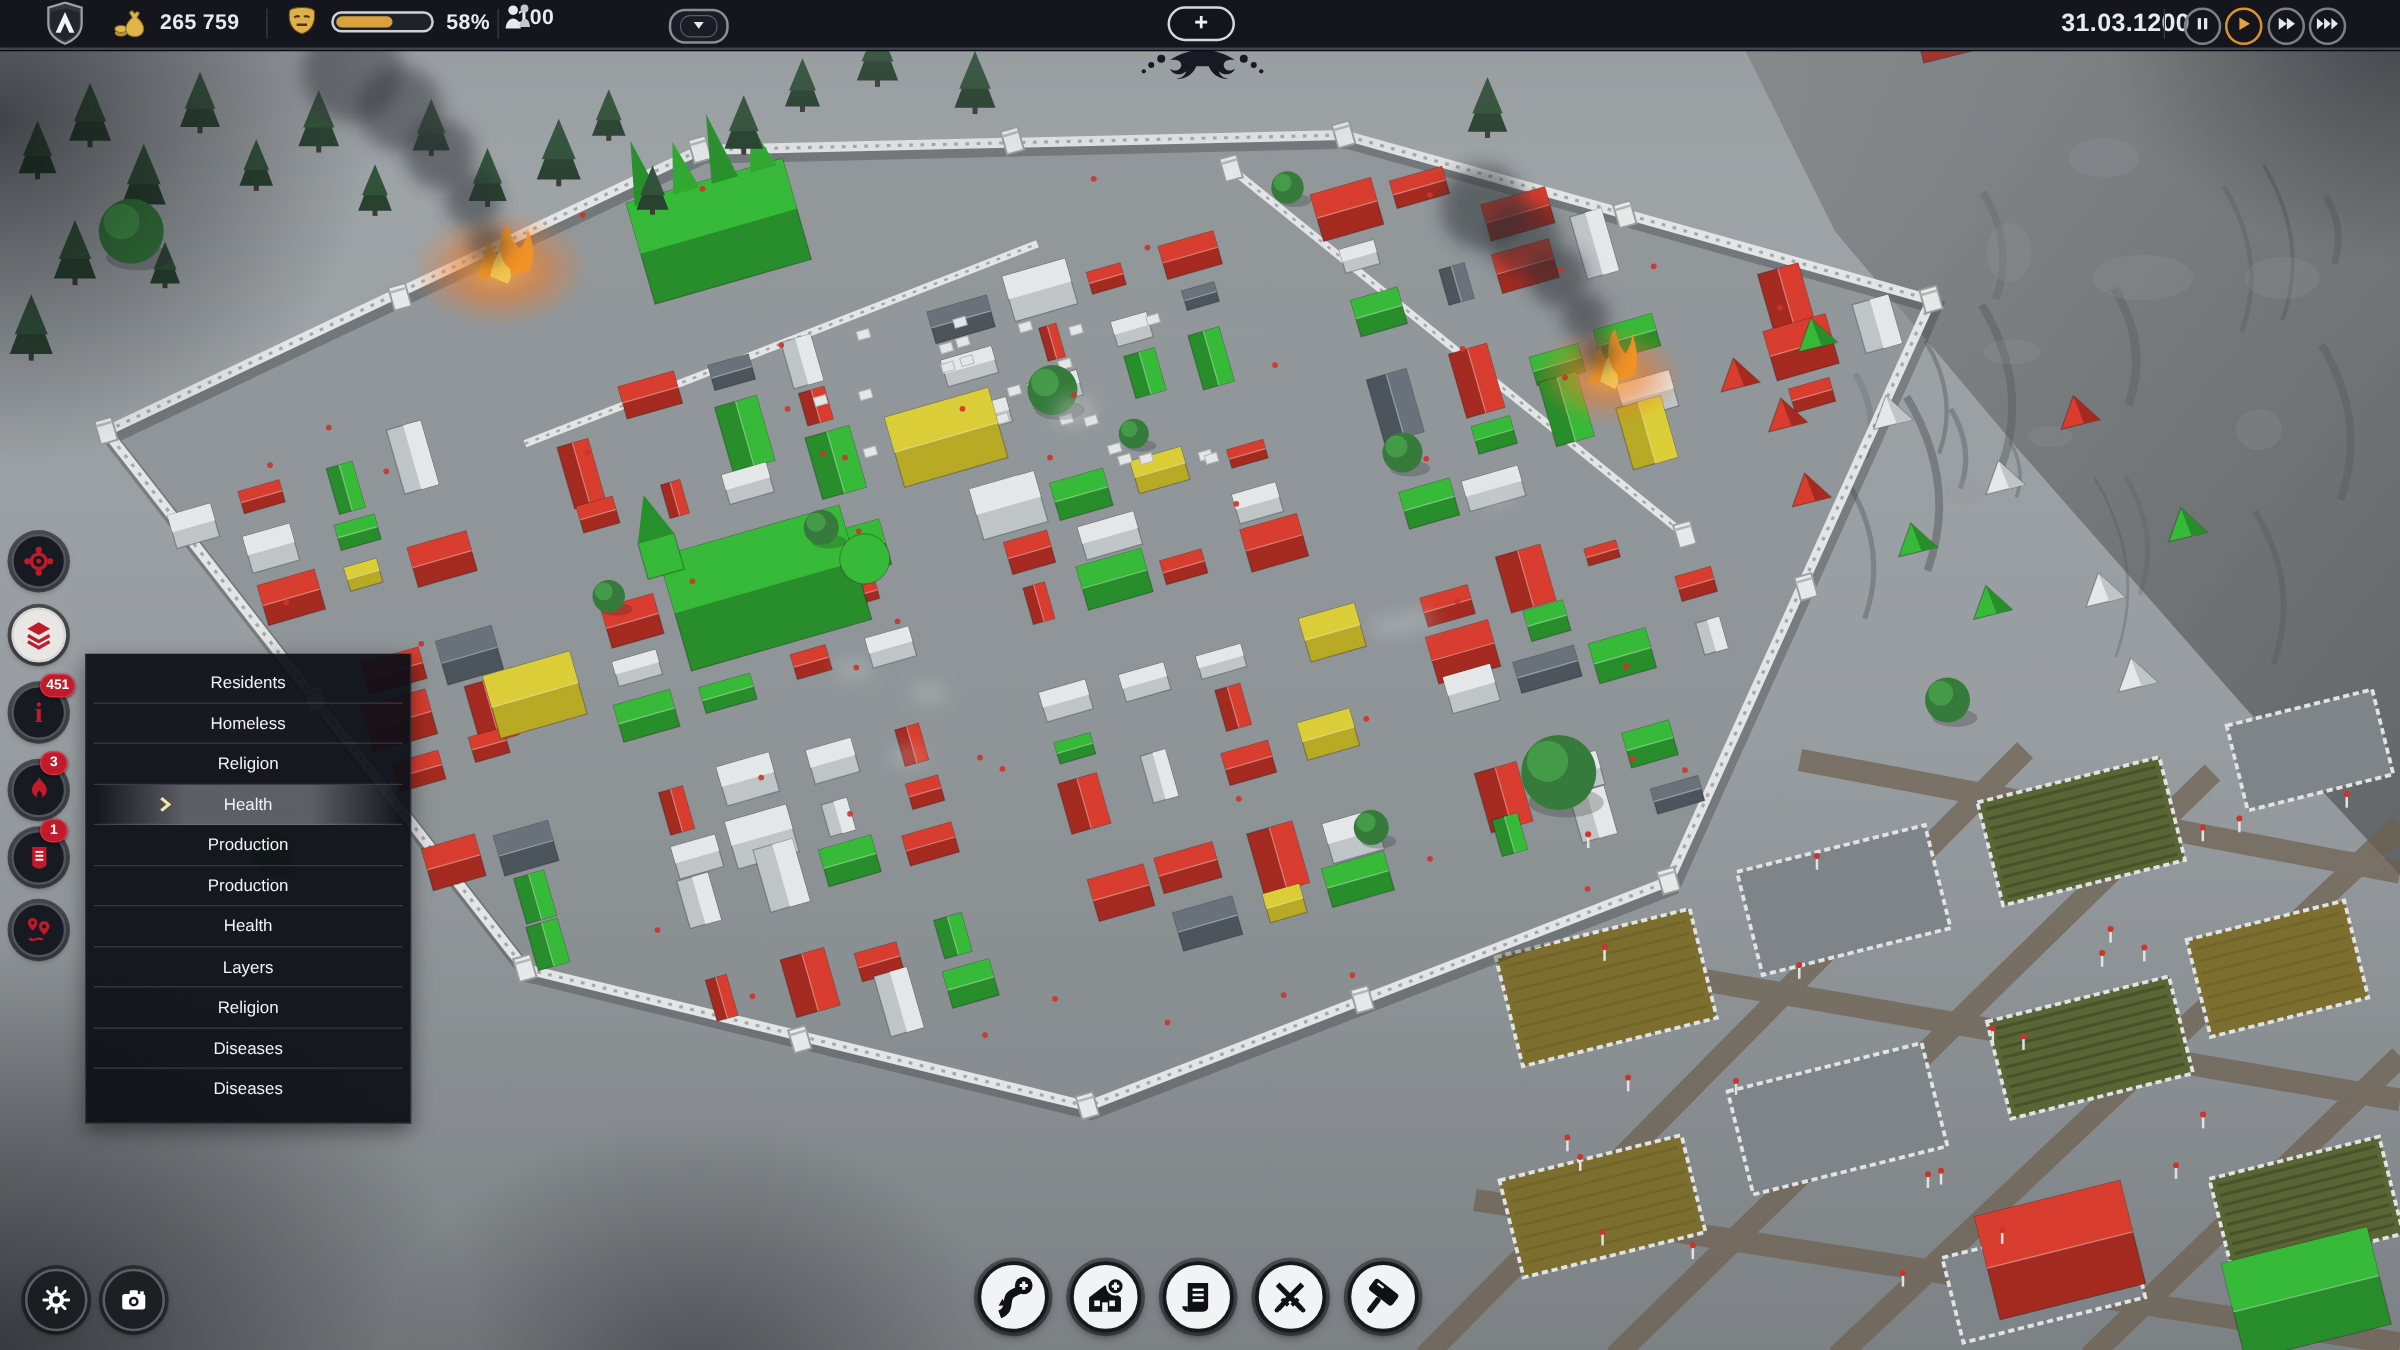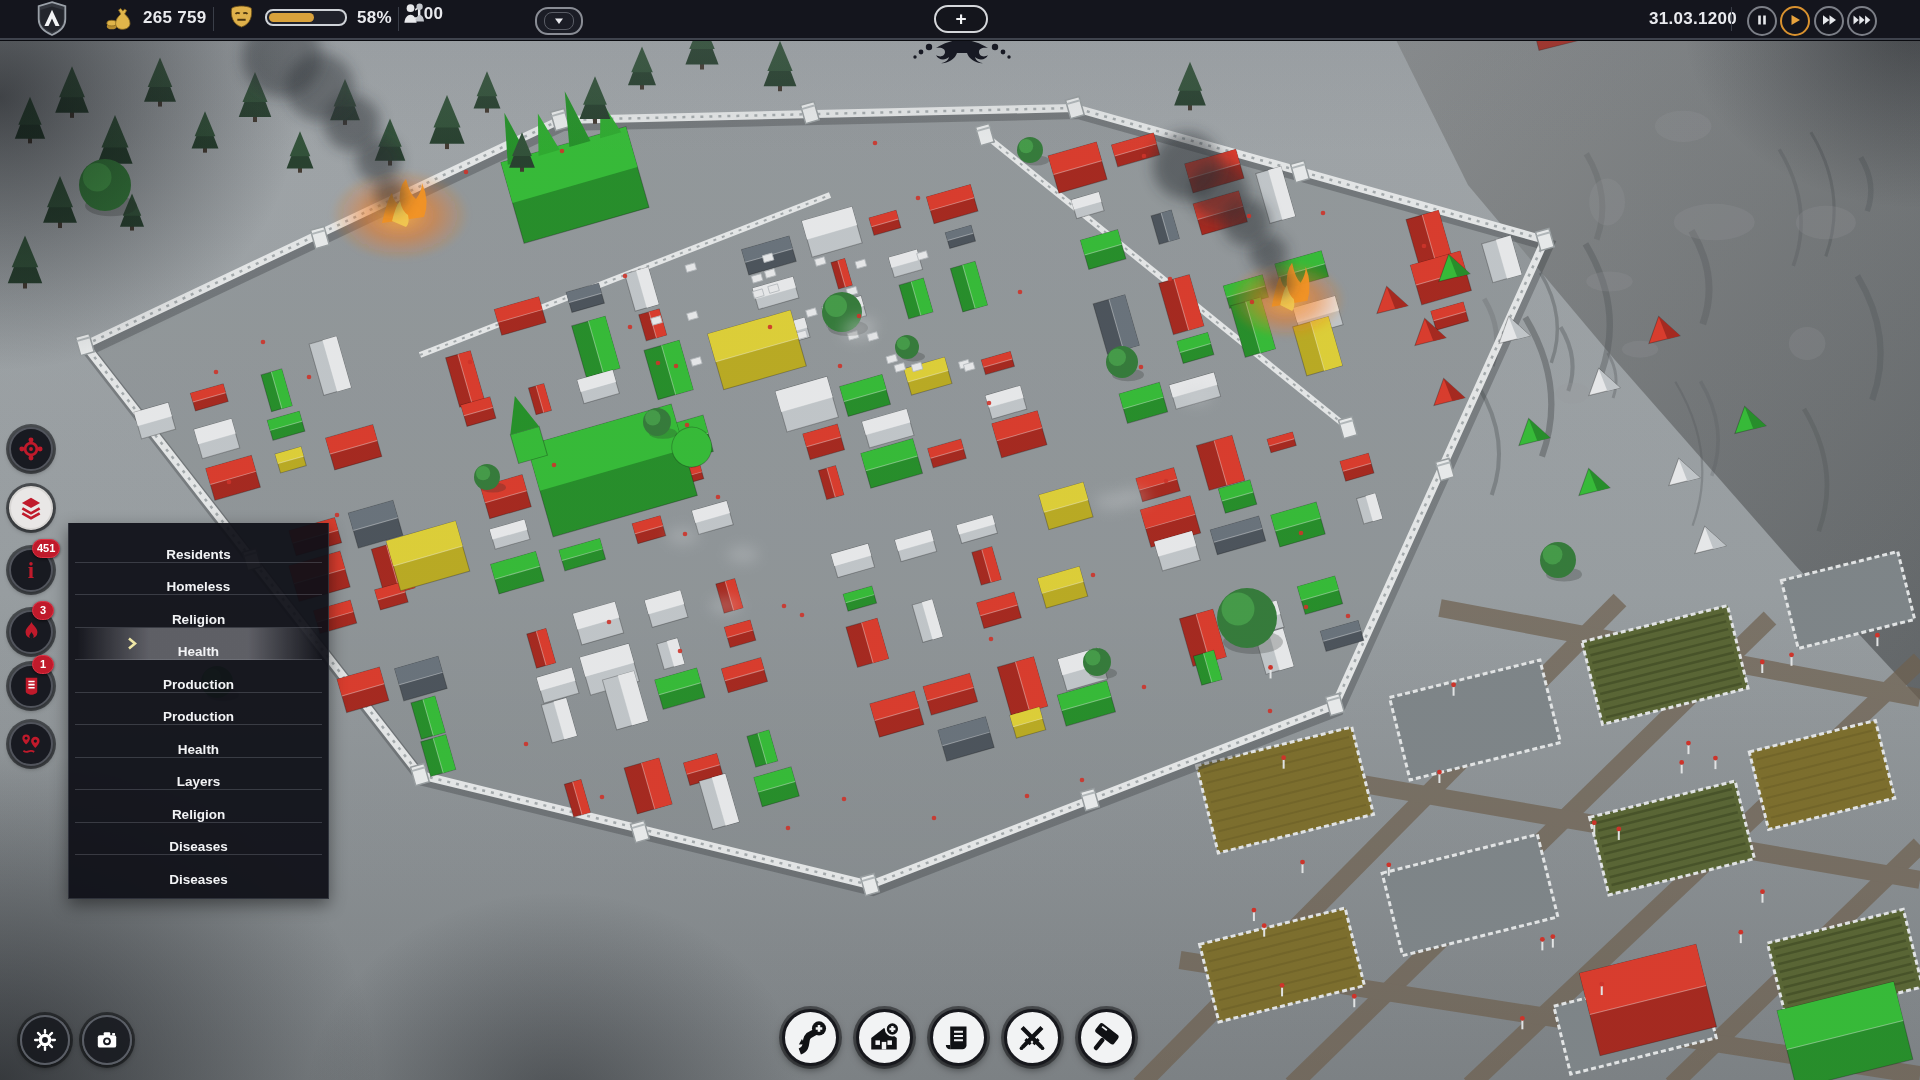--- a/index.html
+++ b/index.html
@@ -48,22 +48,22 @@
   #layers-header{position:absolute;left:55px;top:489px;width:312px;height:34px;z-index:8;
     background:linear-gradient(180deg,#d32840,#a3172a);clip-path:polygon(0 0,100% 0,96% 100%,0 100%);
     border-radius:4px;display:flex;align-items:center;color:#fff;font-size:20px;font-weight:700;
     padding-left:46px;box-sizing:border-box;box-shadow:0 2px 8px rgba(0,0,0,.45)}
   #layers-close{position:absolute;right:24px;top:6px;width:22px;height:22px;border-radius:50%;
     background:#8c1120;color:#ffd9dd;font-size:13px;font-weight:700;line-height:22px;text-align:center;
     cursor:pointer;box-shadow:inset 0 0 0 1px rgba(255,255,255,.25)}
   #layers-body{position:absolute;left:68px;top:523px;width:261px;z-index:8;box-sizing:border-box;
     background:rgba(15,16,23,.94);border:1px solid rgba(70,74,84,.55);border-top:none;
     padding:7px 0 11px;box-shadow:0 6px 16px rgba(0,0,0,.45)}
-  .layer-row{position:relative;height:31.5px;display:flex;align-items:flex-end;justify-content:center;
-    color:#f2f3f5;font-size:13.5px;font-weight:700;cursor:pointer;margin:0 6px;
+  .layer-row{position:relative;height:31.5px;display:flex;align-items:center;justify-content:center;
+    color:#f2f3f5;font-size:13.5px;font-weight:400;cursor:pointer;margin:0 6px;
     border-bottom:1px solid rgba(150,155,165,.28)}
   .layer-row:last-child{border-bottom:none}
   .layer-row.selected{background:linear-gradient(90deg,rgba(255,255,255,0) 1%,rgba(232,232,238,.34) 30%,rgba(232,232,238,.34) 70%,rgba(255,255,255,0) 99%)}
   .layer-chevron{position:absolute;left:52px;top:9px}
   
   .corner-btn{position:absolute;top:1015px;width:46px;height:46px;border-radius:50%;z-index:11;cursor:pointer;
     background:rgba(22,24,30,.88);border:2px solid #5a5e66;box-shadow:0 0 0 3px rgba(8,9,12,.5),0 2px 6px rgba(0,0,0,.6);
     display:flex;align-items:center;justify-content:center}
   .build-btn{position:absolute;top:1009px;width:57px;height:57px;border-radius:50%;z-index:11;cursor:pointer;
     background:#f2f3f4;border:3px solid #17181d;box-sizing:border-box;
@@ -1431,21 +1431,21 @@
   <div id="topbar">
     <div class="tb" style="left:36px;top:1px">
       <span class="tb-ico">
           <svg width="32" height="36" viewBox="0 0 36 40">
             <path d="M18 1l15 4.5V20c0 9-6.5 14.5-15 18C9.5 34.5 3 29 3 20V5.5z" fill="#33363e" stroke="#9aa0a8" stroke-width="2"></path>
             <path d="M18 6l13 3.8V20c0 7.6-5.6 12-13 15C11 32 5 27.6 5 20V9.8z" fill="#23252c"></path>
             <path d="M18 9.5L26.5 28h-4.6L18 19.4 14.1 28H9.5z" fill="#f2f3f5"></path>
           </svg>
         </span>
     </div>
-    <div class="tb" style="left:104px;top:4px">
+    <div class="tb" style="left:89px;top:4px">
       <span class="tb-ico">
           <svg width="30" height="28" viewBox="0 0 24 24">
             <ellipse cx="5.8" cy="19.2" rx="4.2" ry="2.4" fill="#b68c2f"></ellipse>
             <ellipse cx="5.8" cy="16.4" rx="4.2" ry="2.4" fill="#e0b54a" stroke="#8a6a1f" stroke-width=".7"></ellipse>
             <path d="M13.6 8.6c-2.7 2.3-4.5 5.3-4.5 8.1 0 3.1 2.5 5 6.1 5 3.5 0 6.2-2 6.2-5.1 0-3-1.9-5.8-4.6-8l1.7-3.1-1.6-1-1.7 1.4-1.7-2-1.9 1.3z" fill="#e0b54a" stroke="#8a6a1f" stroke-width=".7"></path>
           </svg>
         </span>
       <span class="tb-val" style="margin-left:9px">265 759</span>
     </div>
     <div class="tb-div" style="left:213px"></div>
@@ -1476,21 +1476,21 @@
     </div>
     <div class="tb" style="left:535px;top:7px">
       <span class="pill-btn">
           <span class="pill-inner">
             <span><svg width="12" height="10" viewBox="0 0 12 10">
                 <polygon points="2,2.5 10,2.5 6,8" fill="#e8e9ed"></polygon>
               </svg></span>
           </span>
         </span>
     </div>
-    <div class="tb tb-val" style="left:1649px;top:0;height:38px;font-size:17px">
+    <div class="tb tb-val" style="left:1649px;top:0;height:38px;font-size:20px">
       <span>31.03.1200</span>
     </div>
     <div class="tb-div" style="left:1731px"></div>
     <div id="speed-controls">
         <div class="spd" style="left: 1747px;">
           <span><svg width="12" height="12" viewBox="0 0 12 12">
               <rect x="2.2" y="1.5" width="2.6" height="9" fill="#e6e8ec"></rect>
               <rect x="7.2" y="1.5" width="2.6" height="9" fill="#e6e8ec"></rect>
             </svg></span>
         </div>

